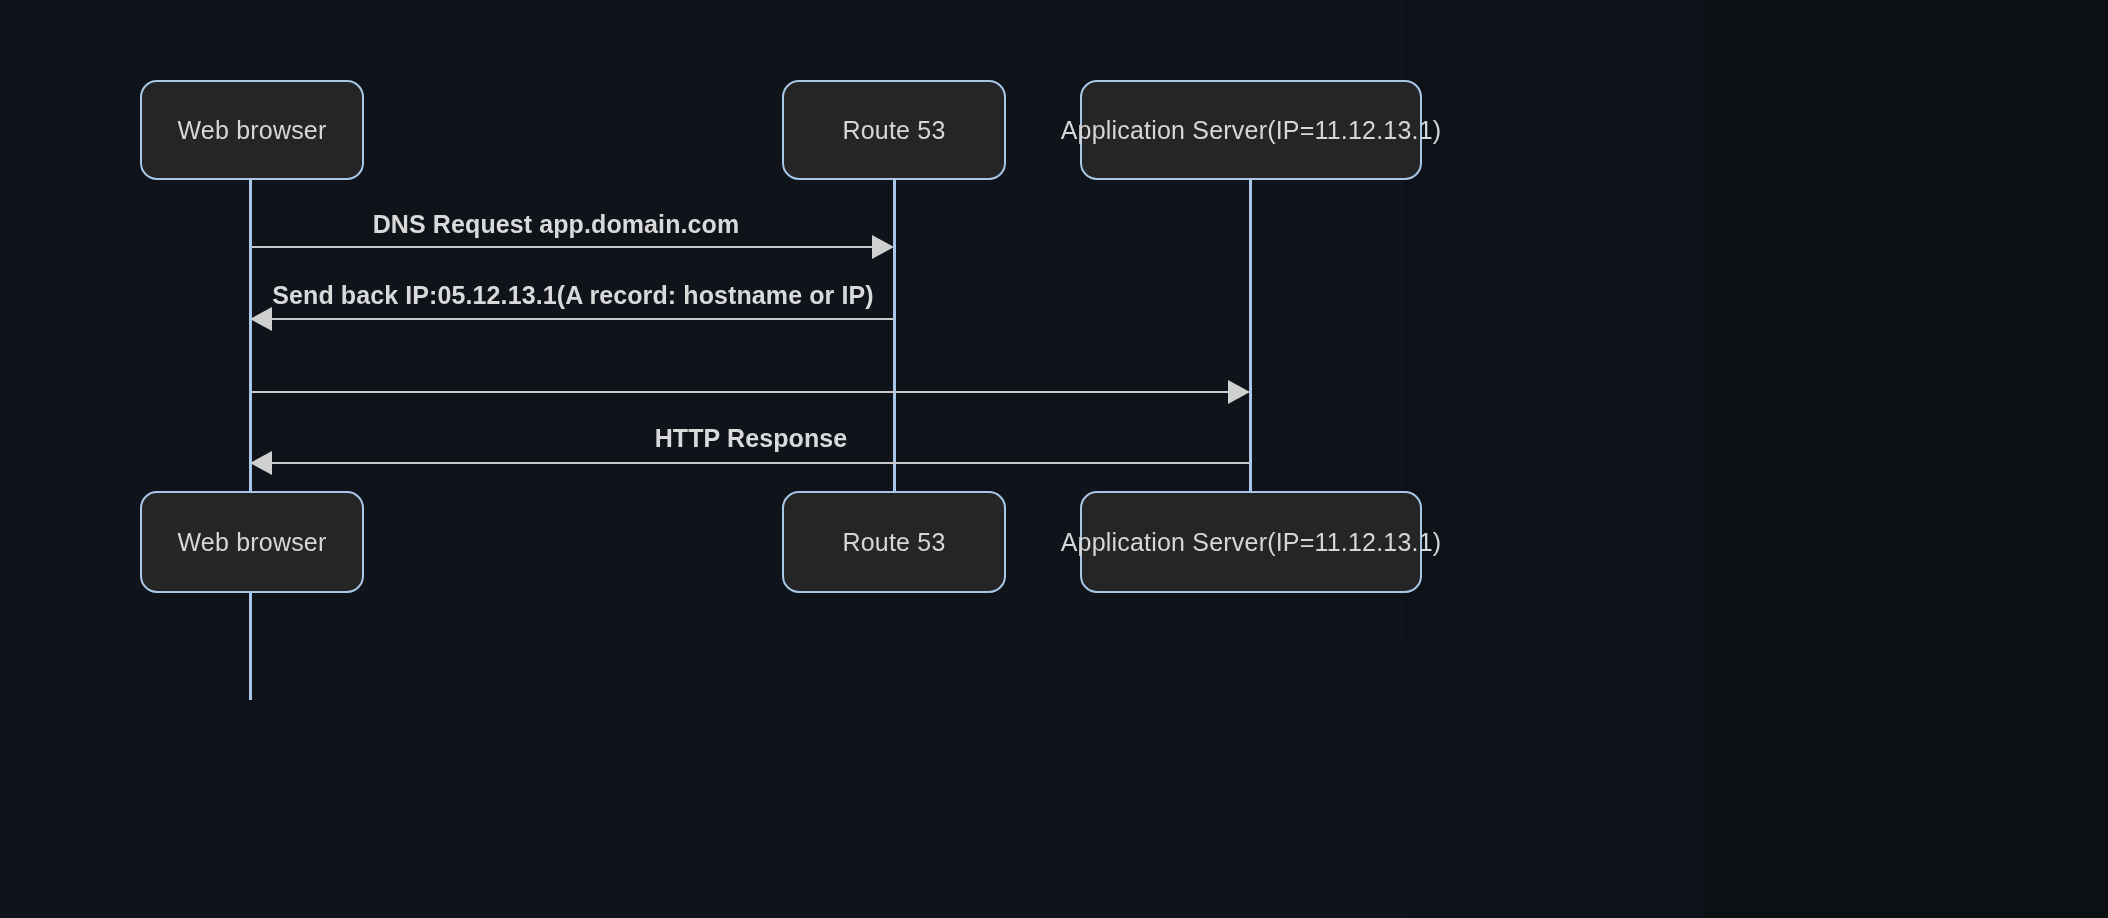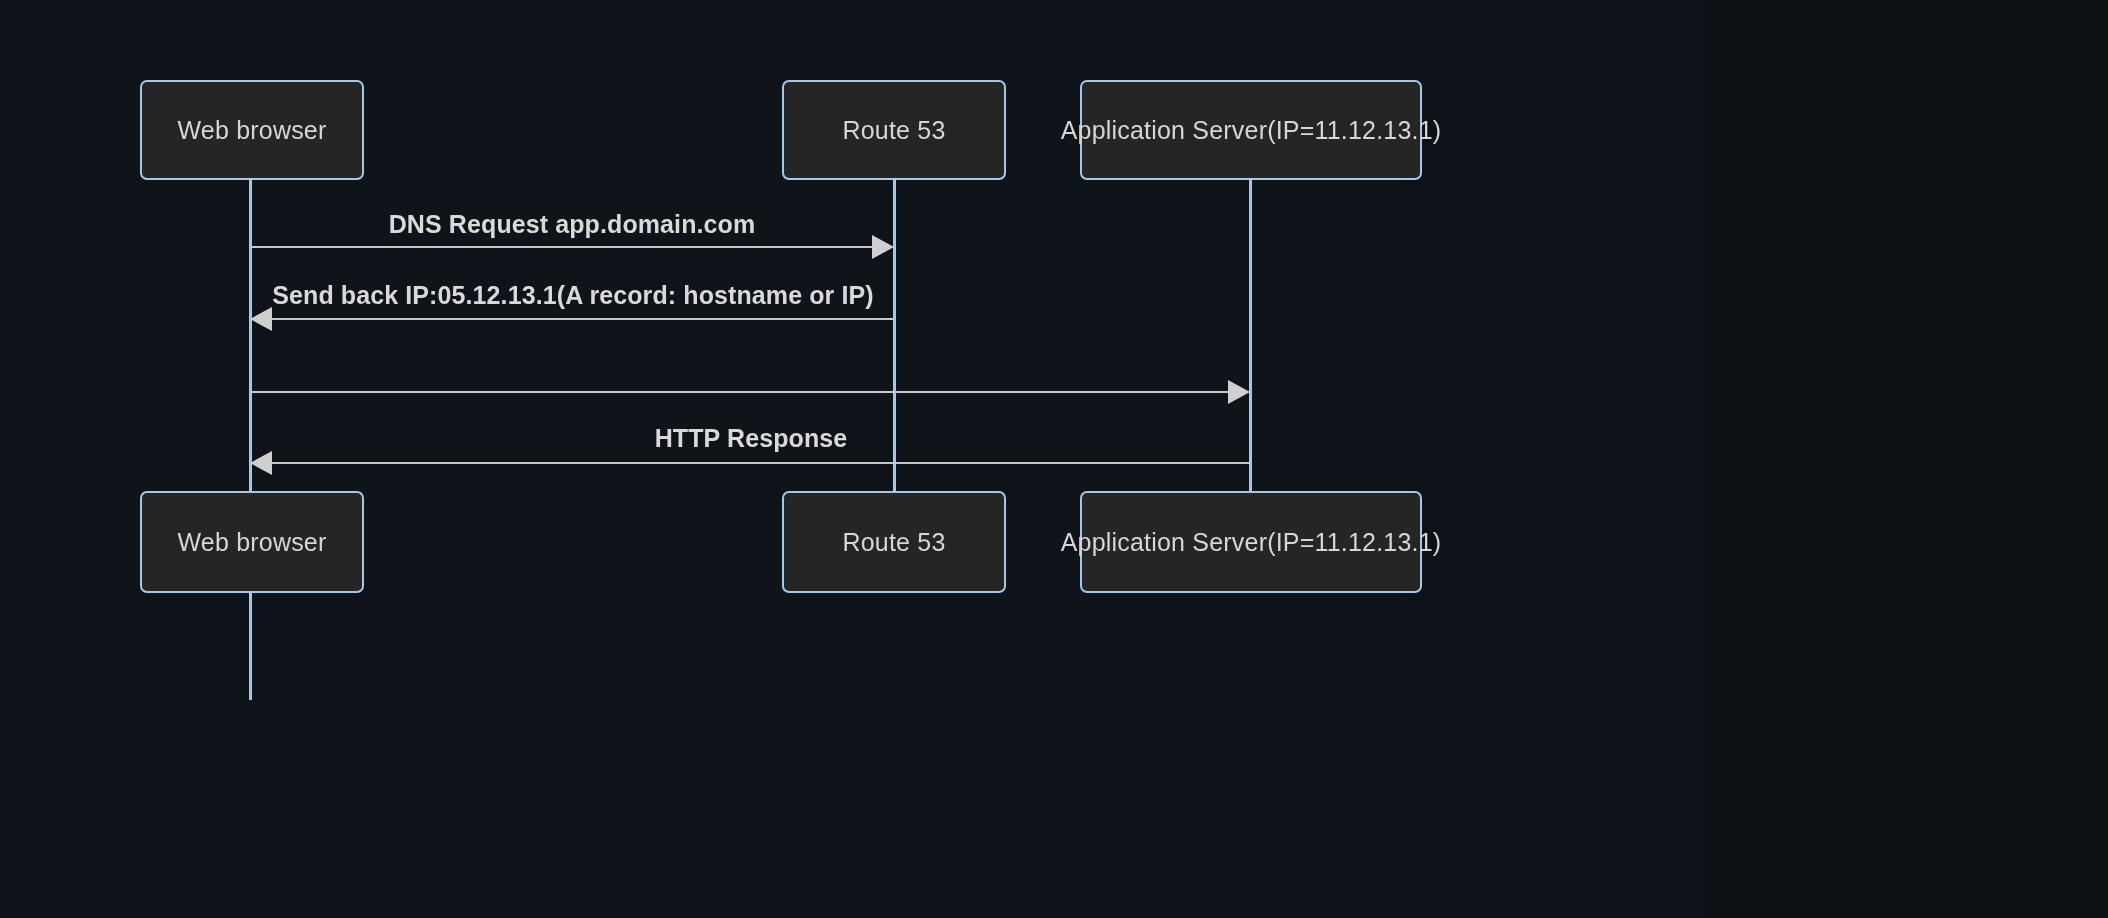--- a/index.html
+++ b/index.html
@@ -31,21 +31,21 @@
   .bg-wash.w1 { left: 0px;    top: 0px;   width: 1404px; height: 918px; }
   .bg-wash.w2 { left: 1404px; top: 0px;   width: 300px;  height: 640px; background: #0d1219; }
   .bg-wash.w3 { left: 1404px; top: 640px; width: 300px;  height: 278px; background: #0e131a; }
 
   
   .actor-box {
     position: absolute;
     box-sizing: border-box;
     background: #252525;
     border: 2px solid #a8c7e8;
-    border-radius: 7px;
+    border-radius: 17px;
     display: flex;
     align-items: center;
     justify-content: center;
     z-index: 6;
   }
   .actor-label {
     color: #d6d6d6;
     font-size: 25px;
     font-weight: 400;
     letter-spacing: 0.2px;
@@ -124,21 +124,21 @@
   </div>
 
   <div class="actor-box" style="left:782px; top:491px; width:224px; height:102px;">
     <span class="actor-label">Route 53</span>
   </div>
 
   <div class="actor-box" style="left:1080px; top:491px; width:342px; height:102px;">
     <span class="actor-label">Application Server(IP=11.12.13.1)</span>
   </div>
 
-  <div class="msg-label" style="left:252px; top:210px; width:640px;">DNS Request app.domain.com</div>
+  <div class="msg-label" style="left:236px; top:210px; width:640px;">DNS Request app.domain.com</div>
   <div class="msg-line" style="left:252px; top:246px; width:634px;"></div>
   <div class="arrow-head right" style="left:872px; top:235px;"></div>
 
   <div class="msg-label" style="left:252px; top:281px; width:642px;">Send back IP:05.12.13.1(A record: hostname or IP)</div>
   <div class="msg-line" style="left:252px; top:318px; width:642px;"></div>
   <div class="arrow-head left" style="left:250px; top:307px;"></div>
 
   <div class="msg-line" style="left:252px; top:391px; width:990px;"></div>
   <div class="arrow-head right" style="left:1228px; top:380px;"></div>
 

